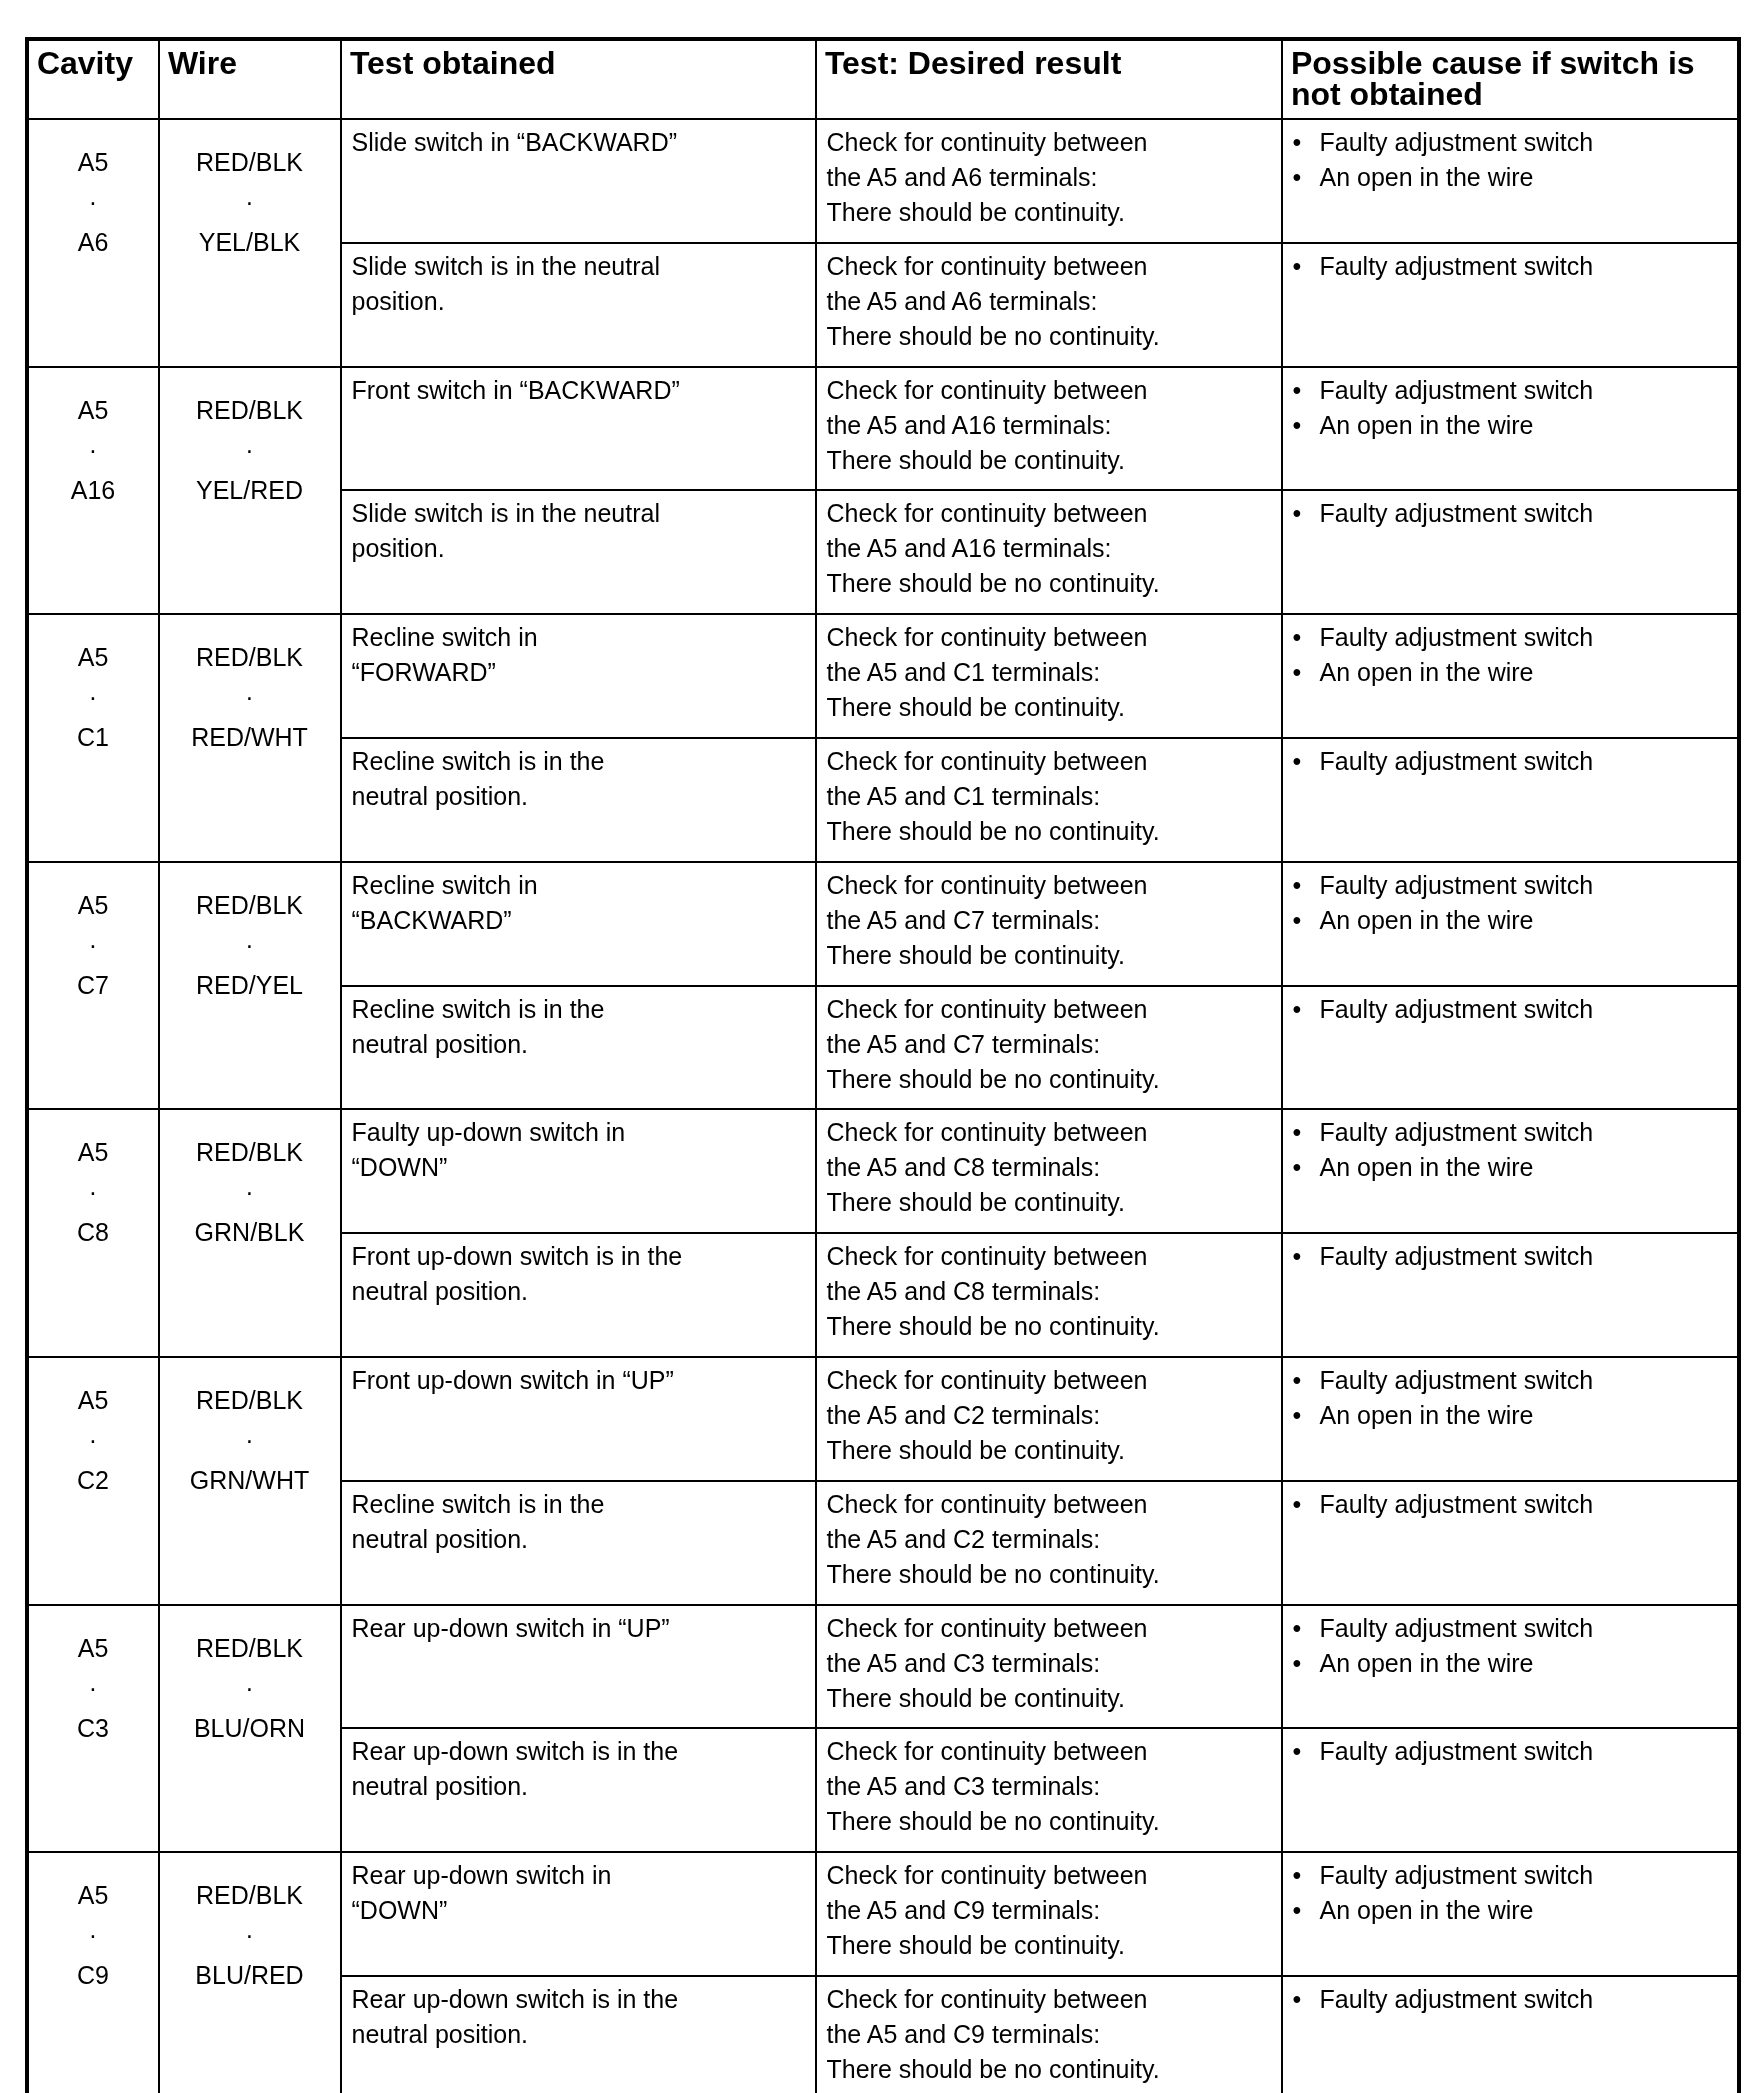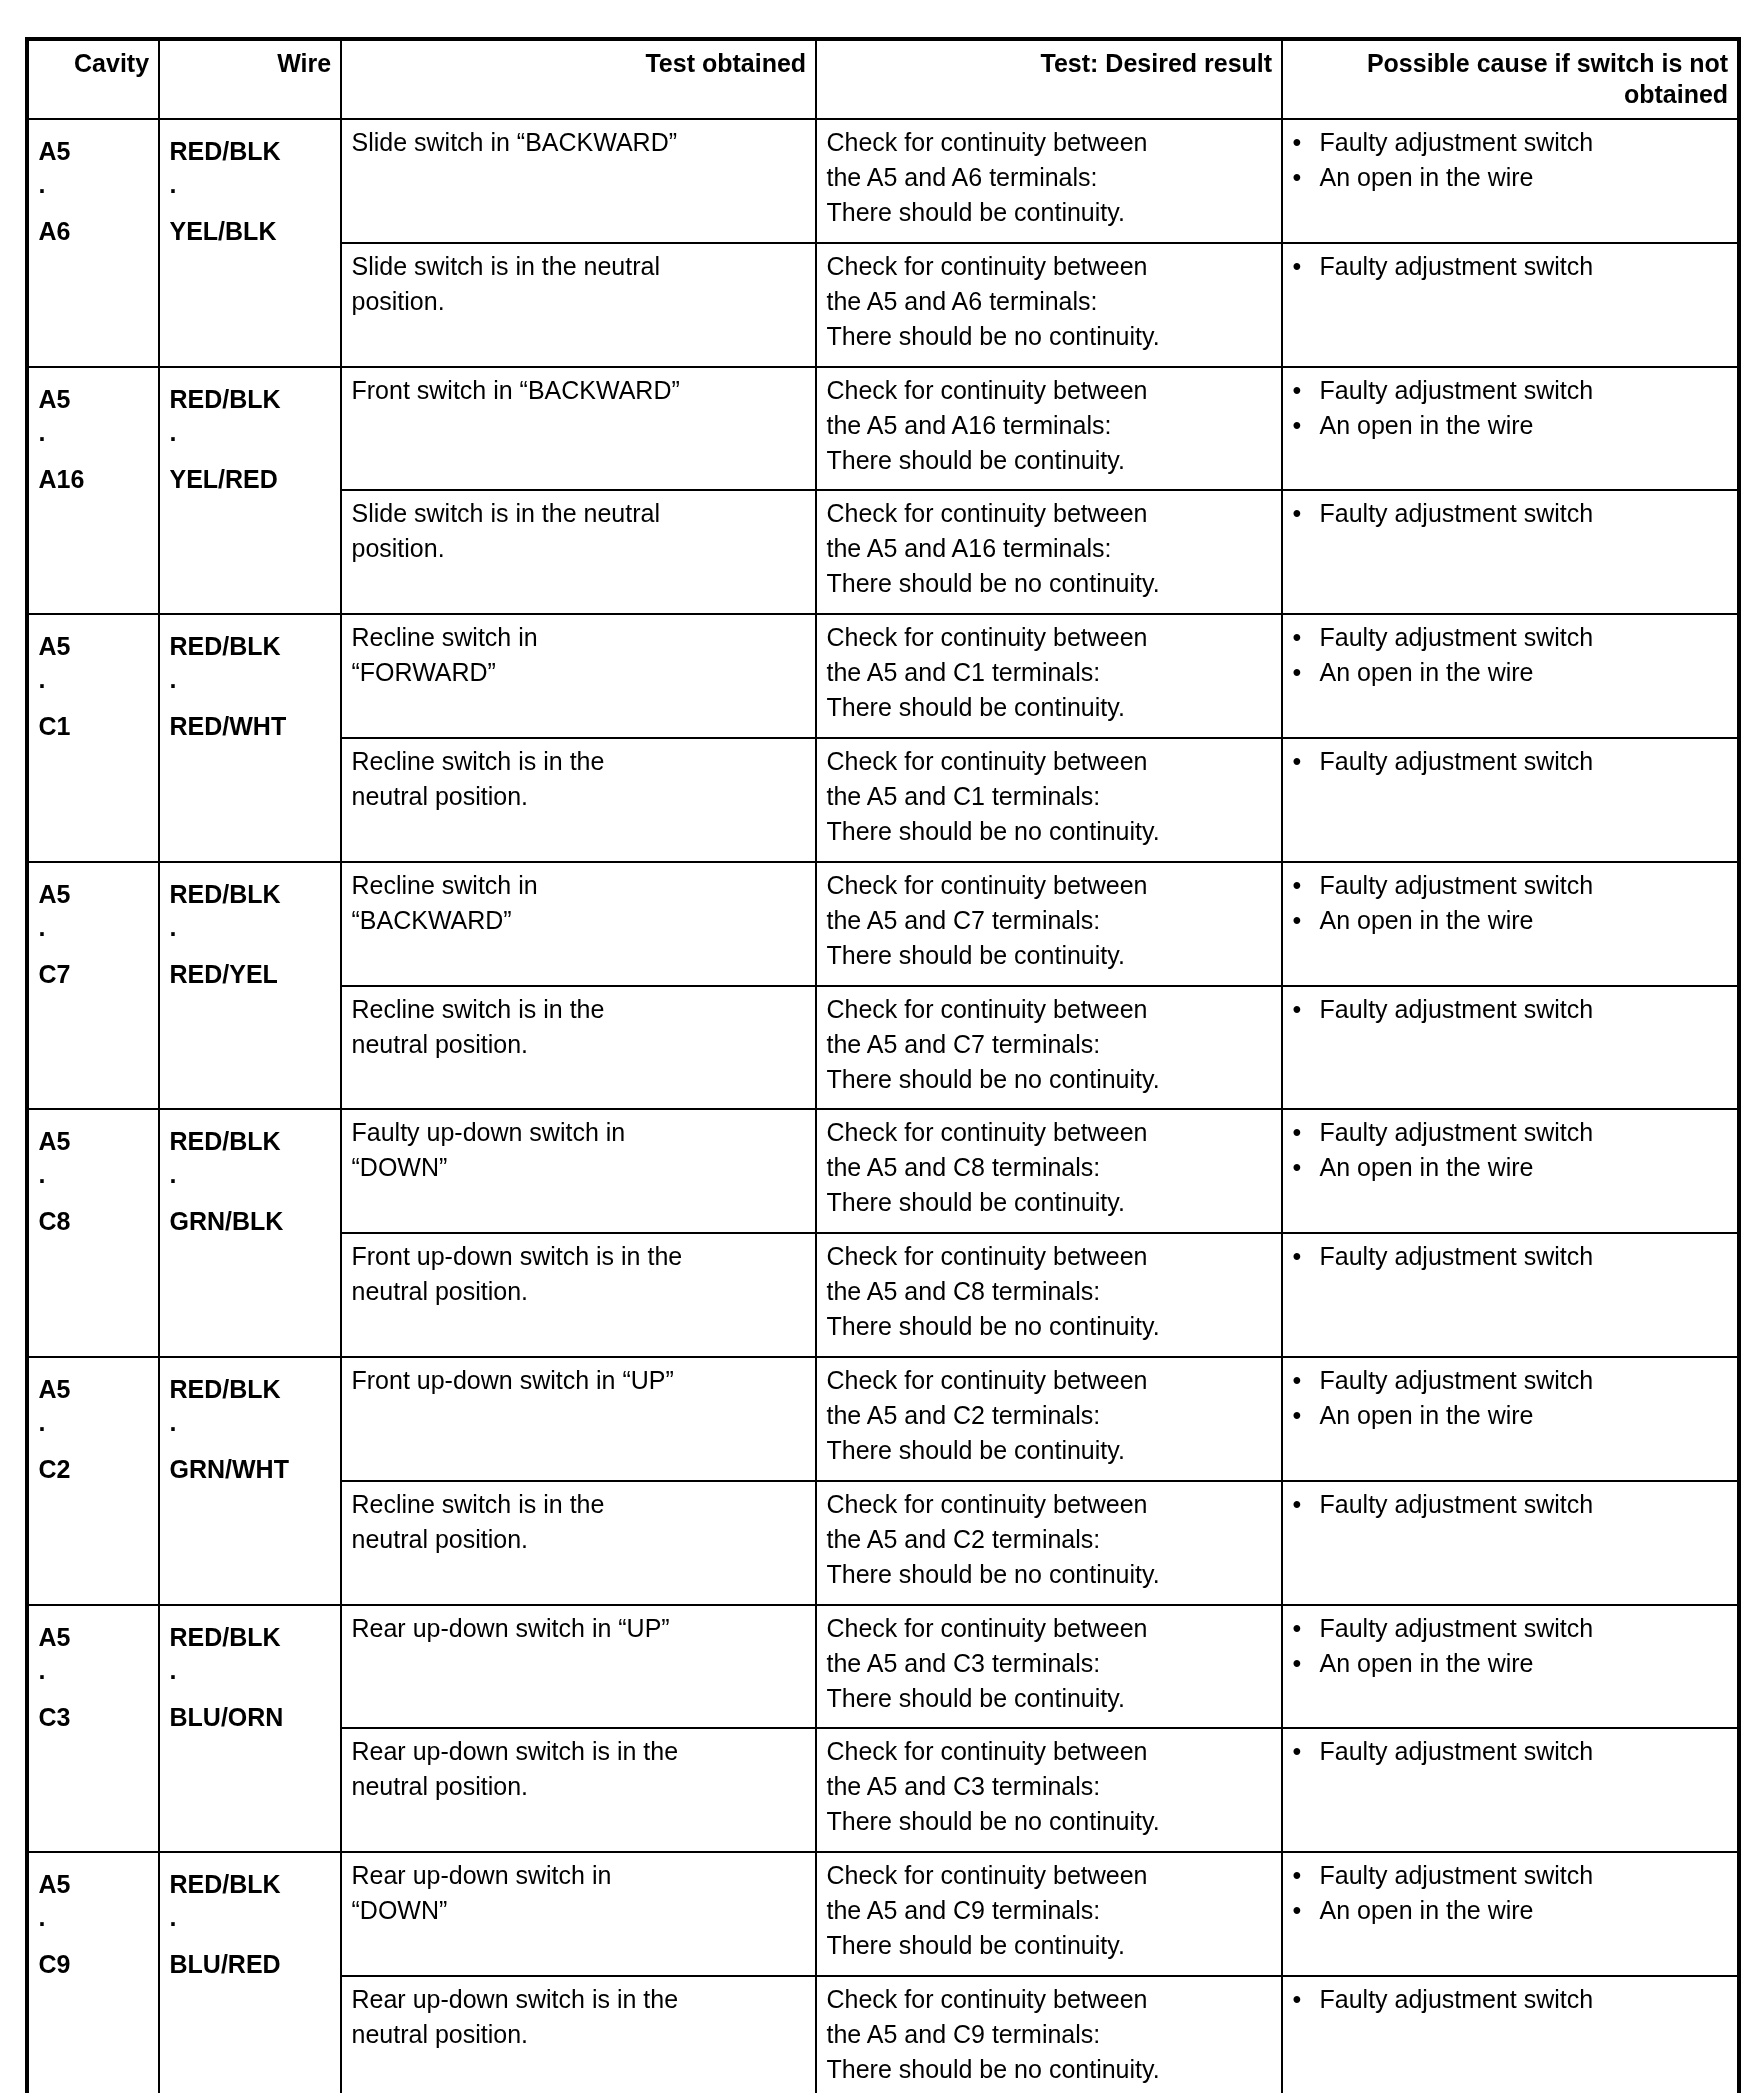--- a/index.html
+++ b/index.html
@@ -22,35 +22,35 @@
   col.col-wire   { width: 182px; }
   col.col-cond   { width: 475px; }
   col.col-result { width: 466px; }
   col.col-cause  { width: 457px; }
 
   th, td {
     border: 2.5px solid #000;
     vertical-align: top;
   }
   th {
-    font-size: 25px;
+    font-size: 32px;
     line-height: 31px;
     font-weight: bold;
-    text-align: right;
+    text-align: left;
     padding: 6.7px 8.4px 8.4px;
   }
   td {
     font-size: 25px;
     line-height: 35px;
     padding: 5px 10px 11.8px 10px;
   }
   td.center-cell {
-    padding-top: 11px;
+    text-align: center;
+    padding-top: 22px;
     line-height: 40px;
-    font-weight: bold;
   }
   .cause {
     display: flex;
     align-items: flex-start;
   }
   .cause .bullet {
     flex: 0 0 27px;
     width: 27px;
     text-align: left;
   }

